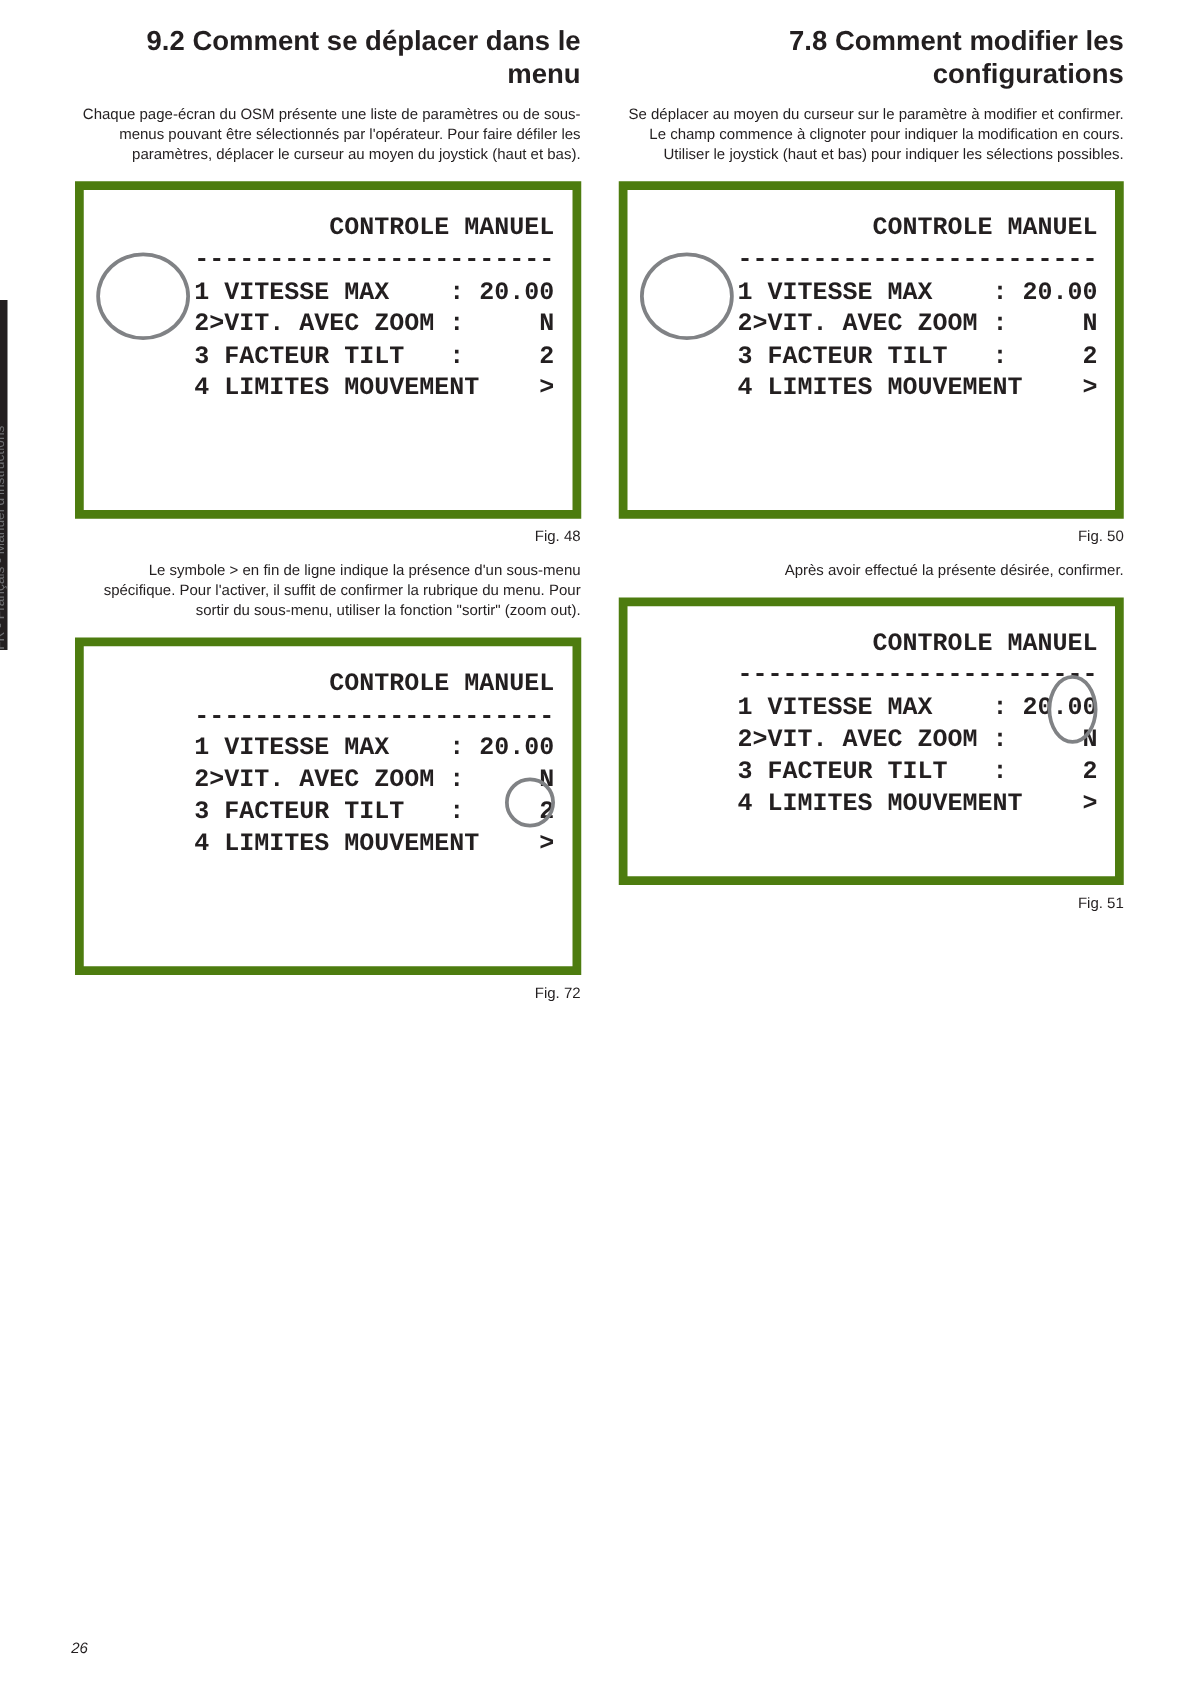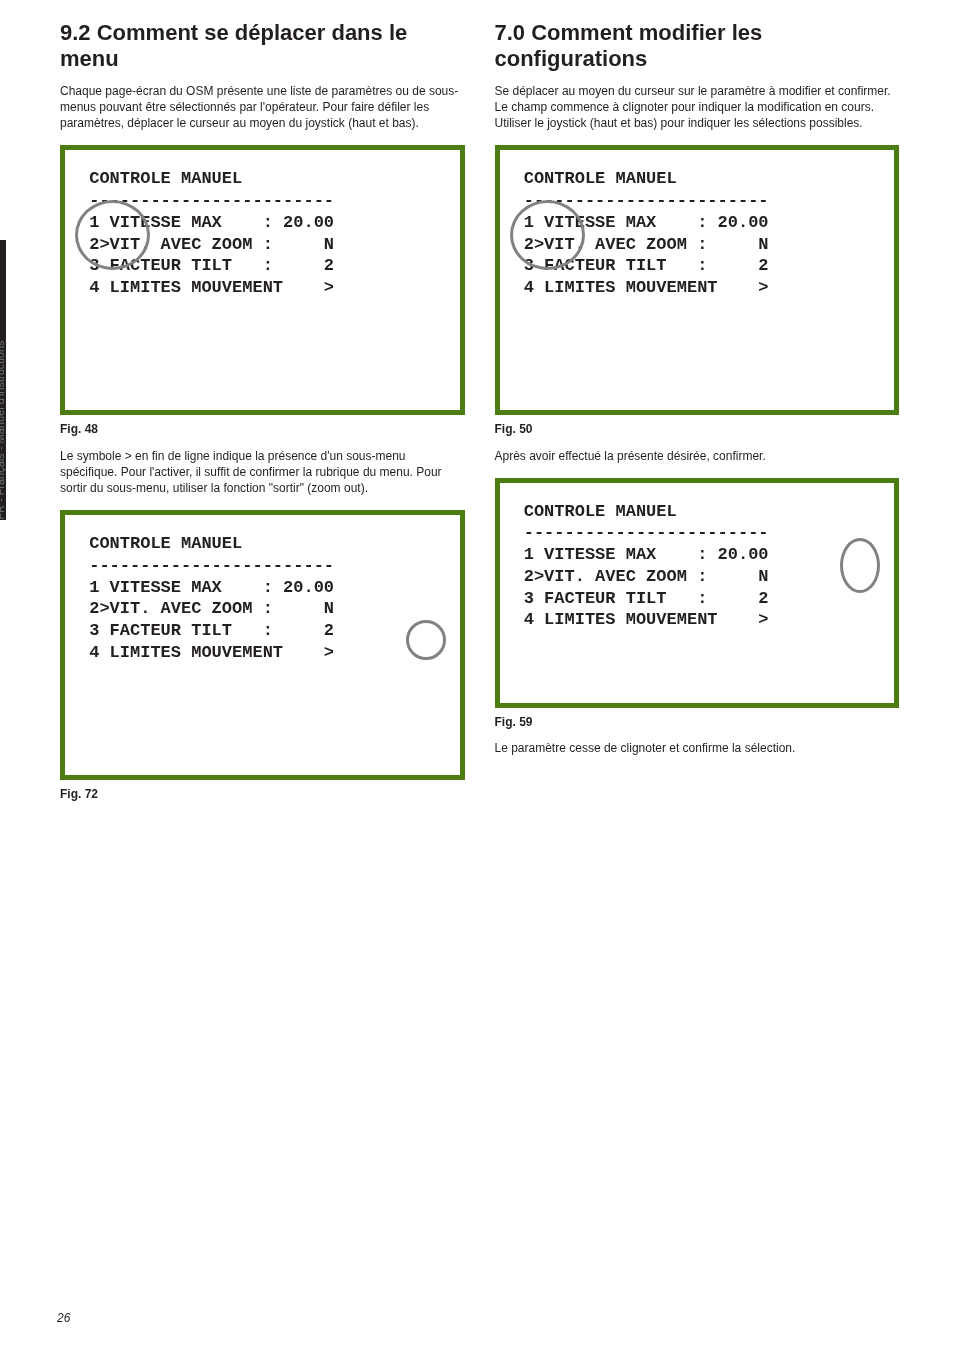--- a/index.html
+++ b/index.html
@@ -11,34 +11,34 @@
     color: #231f20;
     position: relative;
     font-size: 15px;
     line-height: 1.35;
   }
   .page {
     padding: 20px 55px 40px 60px;
     display: flex;
     gap: 30px;
   }
-  .col { flex: 1; min-width: 0; }
+  .col { flex: 1; min-width: 0; text-align: right; }
   h2 {
     font-size: 22px;
     font-weight: 700;
     margin-bottom: 10px;
     line-height: 1.2;
   }
   p.body { font-size: 12px; margin-bottom: 14px; }
-  p.caption { font-size: 12px; font-weight: 700; margin: 6px 0 10px 0; }
+  p.caption { font-size: 12px; font-weight: 400; margin: 6px 0 10px 0; }
   .screenshot {
-    border: 5px solid #4d7c0f;
+    border: 7px solid #4d7c0f;
     padding: 18px 14px 14px 14px;
     font-family: "Courier New", monospace;
-    font-size: 17px;
+    font-size: 20px;
     font-weight: 600;
     white-space: pre;
     line-height: 1.28;
     height: 240px;
     position: relative;
     margin-top: 4px;
   }
   .screenshot.tall { height: 270px; }
   .screenshot.short { height: 230px; }
   .oval {
@@ -109,21 +109,21 @@
  1 VITESSE MAX    : 20.00
  2&gt;VIT. AVEC ZOOM :     N
  3 FACTEUR TILT   :     2
  4 LIMITES MOUVEMENT    &gt;</span>
       <div class="oval" style="right:14px; top:105px; width:40px; height:40px;"></div>
     </div>
     <p class="caption">Fig. 72</p>
   </div>
 
   <div class="col">
-    <h2>7.0  Comment modifier les configurations</h2>
+    <h2>7.8  Comment modifier les configurations</h2>
     <p class="body">Se déplacer au moyen du curseur sur le paramètre à modifier et confirmer. Le champ commence à clignoter pour indiquer la modification en cours. Utiliser le joystick (haut et bas) pour indiquer les sélections possibles.</p>
 
     <div class="screenshot tall"><span> CONTROLE MANUEL
  ------------------------
  1 VITESSE MAX    : 20.00
  2&gt;VIT. AVEC ZOOM :     N
  3 FACTEUR TILT   :     2
  4 LIMITES MOUVEMENT    &gt;</span>
       <div class="oval" style="left:10px; top:50px; width:75px; height:70px;"></div>
     </div>
@@ -132,20 +132,19 @@
     <p class="body">Après avoir effectué la présente désirée, confirmer.</p>
 
     <div class="screenshot short"><span> CONTROLE MANUEL
  ------------------------
  1 VITESSE MAX    : 20.00
  2&gt;VIT. AVEC ZOOM :     N
  3 FACTEUR TILT   :     2
  4 LIMITES MOUVEMENT    &gt;</span>
       <div class="oval" style="right:14px; top:55px; width:40px; height:55px;"></div>
     </div>
-    <p class="caption">Fig. 59</p>
+    <p class="caption">Fig. 51</p>
 
-    <p class="body">Le paramètre cesse de clignoter et confirme la sélection.</p>
   </div>
 
 </div>
 
 <div class="page-num">26</div>
 
 </body></html>

